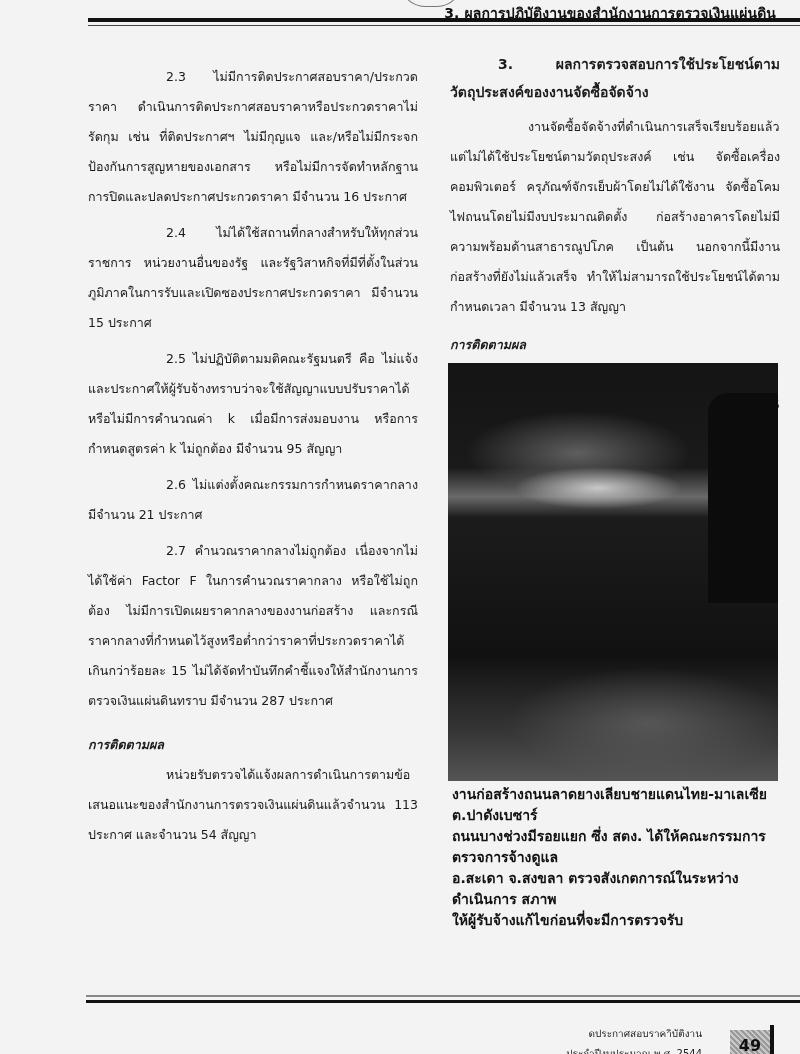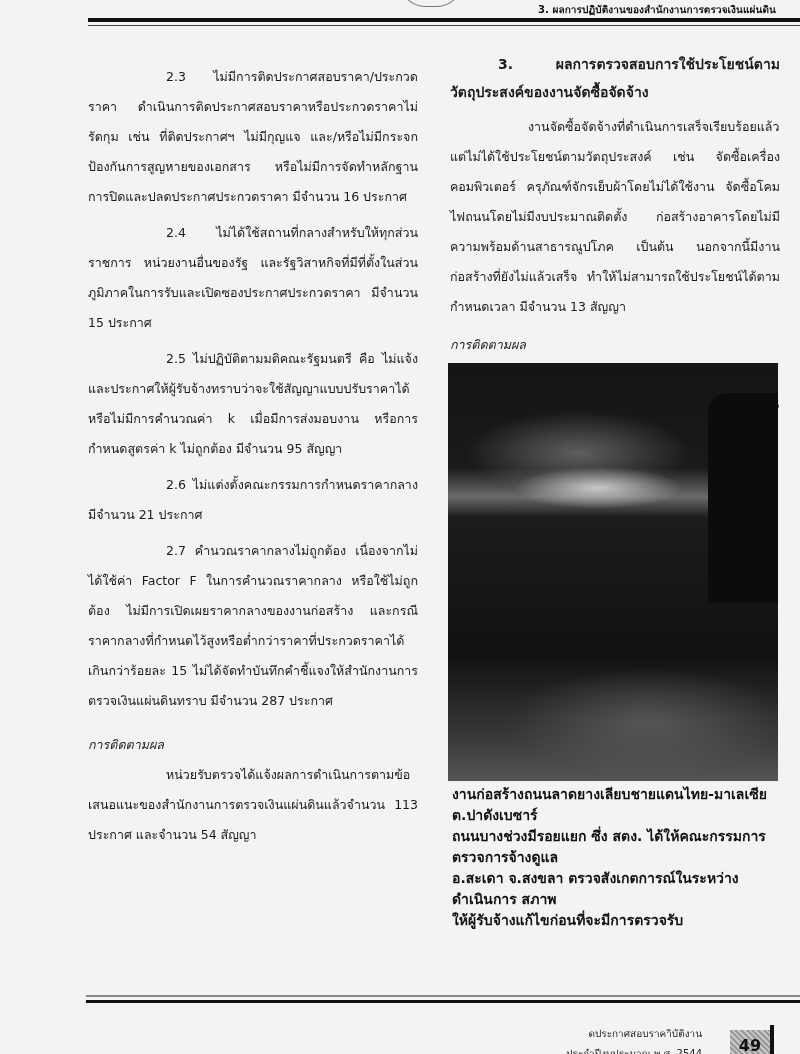--- a/index.html
+++ b/index.html
@@ -5,32 +5,32 @@
   html, body { margin:0; padding:0; }
   body {
     width:800px; height:1054px; background:#f3f3f3; position:relative; overflow:hidden;
     font-family:"DejaVu Sans", "Liberation Sans", sans-serif; color:#1a1a1a;
   }
   .header-logo {
     position:absolute; left:400px; top:-18px; width:60px; height:24px;
     border:1px solid #777; border-top:none; border-radius:0 0 30px 30px;
   }
   .header-title {
-    position:absolute; right:24px; top:2px; font-size:10px; font-weight:bold; color:#111; letter-spacing:0.1px;margin-left:37px;
+    position:absolute; right:24px; top:2px; font-size:14px; font-weight:bold; color:#111; letter-spacing:0.1px;margin-left:37px;
   }
   .header-rule-thick { position:absolute; left:88px; right:0; top:18px; height:4px; background:#111; }
   .header-rule-thin { position:absolute; left:88px; right:0; top:25px; height:1px; background:#444; }
 
   .col { position:absolute; font-size:12.5px; line-height:30px; color:#1b1b1b; }
   .col-left { left:88px; top:56px; width:330px; }
   .col-right { left:450px; top:50px; width:330px; }
   .col p { margin:0; text-align:justify; }
   .indent { text-indent:78px; }
   .gap { height:6px; }
-  .sec-head { font-weight:normal; font-style:italic; margin-top:8px !important; }
+  .sec-head { font-weight:bold; font-style:italic; margin-top:8px !important; }
   .right-title { font-weight:bold; font-size:14px; line-height:28px; text-indent:48px; margin:0 0 6px 0 !important; }
 
   .photo {
     position:absolute; left:448px; top:363px; width:330px; height:418px;
     background:
       radial-gradient(ellipse 120px 30px at 150px 125px, rgba(220,220,220,0.85), rgba(0,0,0,0) 70%),
       radial-gradient(ellipse 160px 60px at 130px 90px, rgba(140,140,140,0.6), rgba(0,0,0,0) 70%),
       radial-gradient(ellipse 200px 80px at 200px 360px, rgba(110,110,110,0.6), rgba(0,0,0,0) 70%),
       linear-gradient(to bottom, #141414 0%, #1a1a1a 25%, #6a6a6a 32%, #1c1c1c 37%, #111 70%, #3a3a3a 90%, #555 100%);
   }

